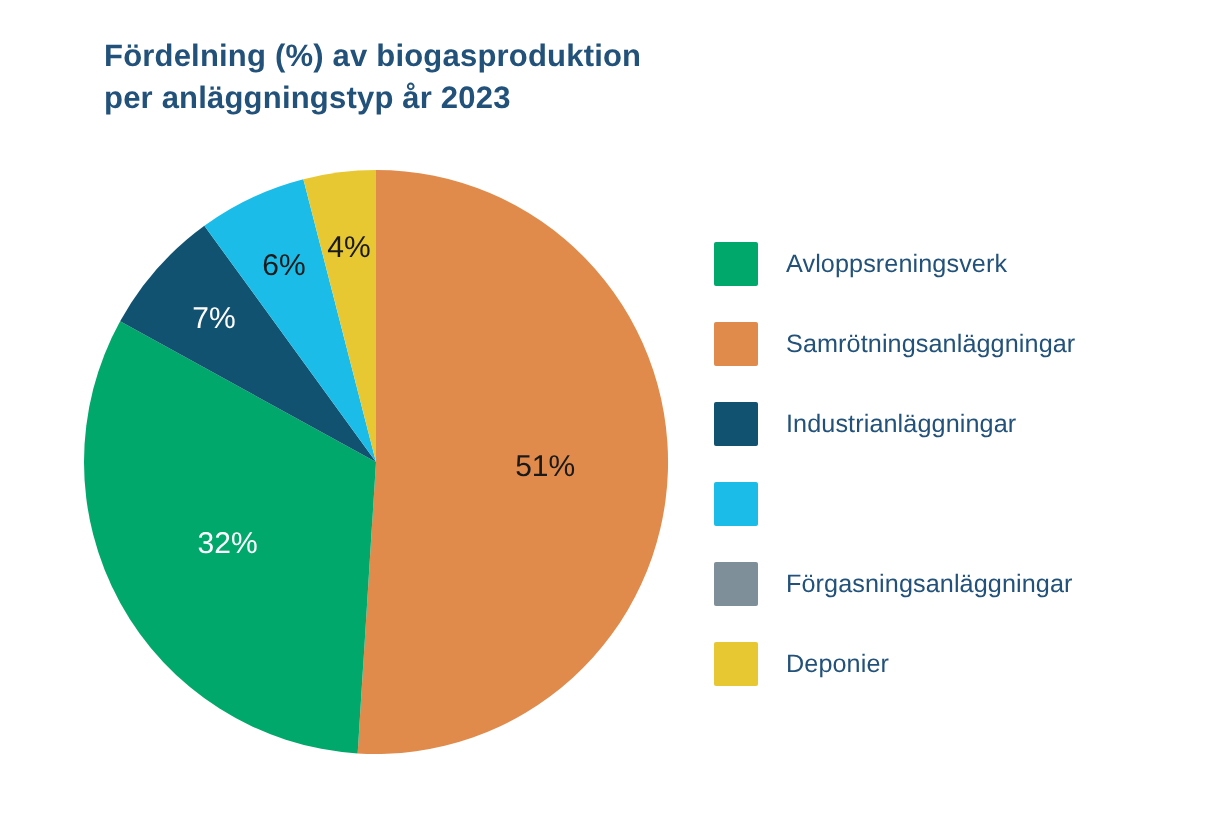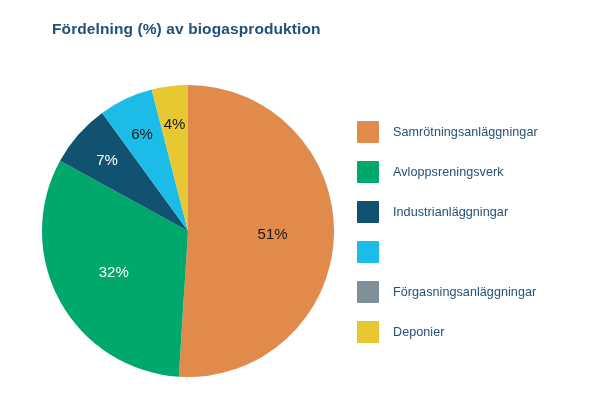--- a/index.html
+++ b/index.html
@@ -75,21 +75,21 @@
     color: #22517A;
     white-space: nowrap;
     letter-spacing: 0.05px;
   }
 </style>
 </head>
 <body>
 
 <div id="figure">
 
-  <div id="chart-title"><span>Fördelning (%) av biogasproduktion</span><br></div>
+  <div id="chart-title"><span>Fördelning (%) av biogasproduktion</span><br><span>per anläggningstyp år 2023</span></div>
 
   <div id="pie-area">
     <svg id="pie-svg" viewBox="0 0 292 292">
       <g id="pie-slices">
           <path d="M 146 146 L 146.00 0.00 A 146 146 0 1 1 136.83 291.71 Z" fill="#E08B4C" stroke="none"></path>
           <path d="M 146 146 L 136.83 291.71 A 146 146 0 0 1 18.06 75.66 Z" fill="#00A86B" stroke="none"></path>
           <path d="M 146 146 L 18.06 75.66 A 146 146 0 0 1 60.18 27.88 Z" fill="#115270" stroke="none"></path>
           <path d="M 146 146 L 60.18 27.88 A 146 146 0 0 1 109.69 4.59 Z" fill="#1BBDE8" stroke="none"></path>
           <path d="M 146 146 L 109.69 4.59 A 146 146 0 0 1 146.00 0.00 Z" fill="#E8C832" stroke="none"></path>
         </g>
@@ -98,26 +98,26 @@
           <text x="71.8" y="186.8" text-anchor="middle" dominant-baseline="central" fill="#FFFFFF" class="slice-label" font-size="15">32%</text>
           <text x="65.0" y="74.6" text-anchor="middle" dominant-baseline="central" fill="#FFFFFF" class="slice-label" font-size="15">7%</text>
           <text x="100.0" y="48.2" text-anchor="middle" dominant-baseline="central" fill="#1A1A1A" class="slice-label" font-size="15">6%</text>
           <text x="132.5" y="38.8" text-anchor="middle" dominant-baseline="central" fill="#1A1A1A" class="slice-label" font-size="15">4%</text>
         </g>
     </svg>
   </div>
 
   <div id="legend">
     <div class="legend-item">
+      <span class="legend-swatch" style="background: rgb(0, 168, 107);"></span>
+      <span class="legend-label">Avloppsreningsverk</span>
+    </div>
+    <div class="legend-item">
       <span class="legend-swatch" style="background: rgb(224, 139, 76);"></span>
       <span class="legend-label">Samrötningsanläggningar</span>
-    </div>
-    <div class="legend-item">
-      <span class="legend-swatch" style="background: rgb(0, 168, 107);"></span>
-      <span class="legend-label">Avloppsreningsverk</span>
     </div>
     <div class="legend-item">
       <span class="legend-swatch" style="background: rgb(17, 82, 112);"></span>
       <span class="legend-label">Industrianläggningar</span>
     </div>
     <div class="legend-item">
       <span class="legend-swatch" style="background: rgb(27, 189, 232);"></span>
     </div>
     <div class="legend-item">
       <span class="legend-swatch" style="background: rgb(126, 143, 153);"></span>

